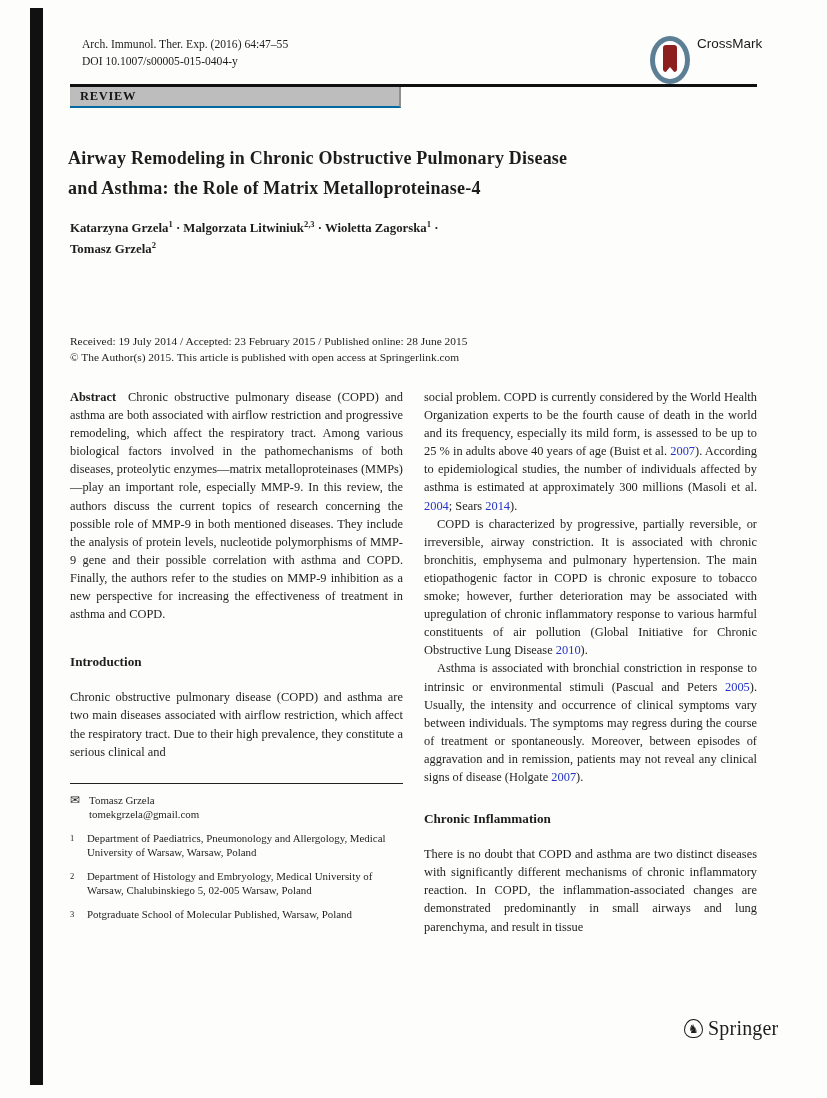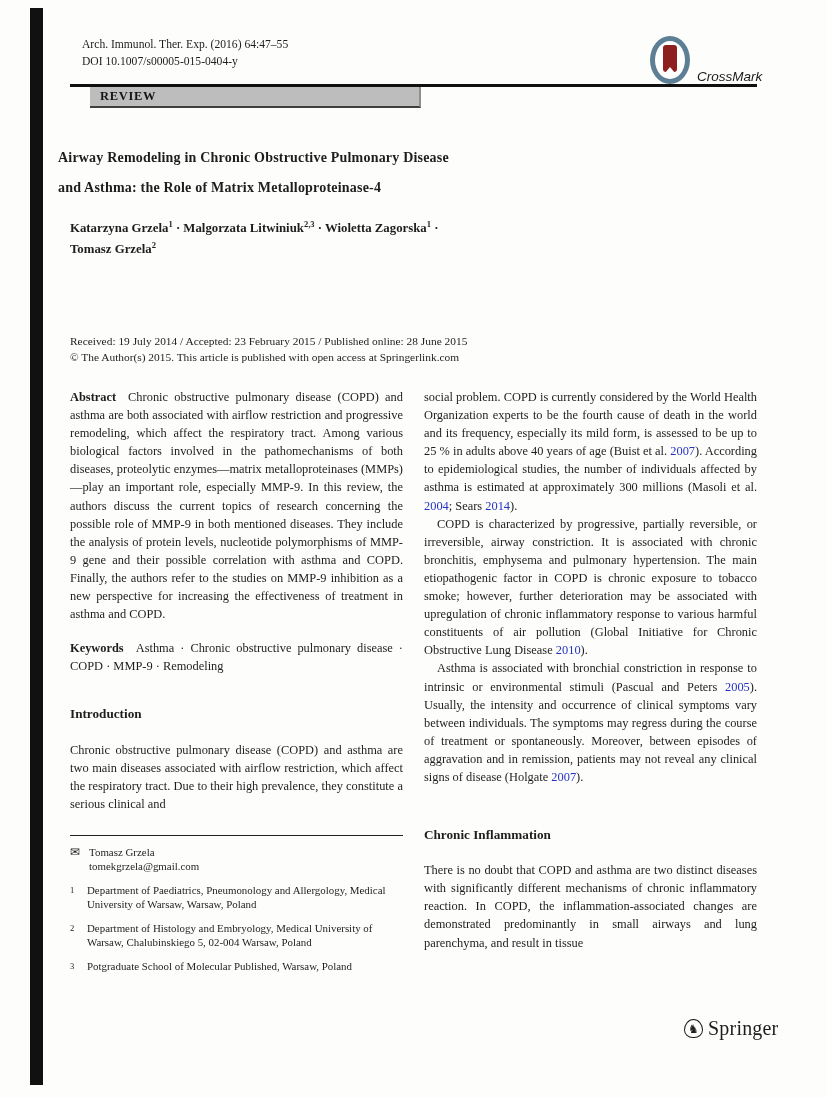--- a/index.html
+++ b/index.html
@@ -5,34 +5,34 @@
   html,body { margin:0; padding:0; background:#ffffff; }
   .page {
     position:relative; width:827px; height:1098px; overflow:hidden;
     background:#fdfdfc; color:var(--text-main,#1d1d1d);
     font-family:"Liberation Serif", serif;
   }
   .scan-bar { position:absolute; left:30px; top:8px; width:13px; height:1077px; background:#111; }
 
   .journal-block { position:absolute; left:82px; top:37px; font-size:11.6px; line-height:16.5px; }
 
-  .crossmark { position:absolute; left:650px; top:36px; display:flex; align-items:flex-end; gap:7px; cursor:pointer;font-style:italic; }
+  .crossmark { position:absolute; left:650px; top:36px; display:flex; align-items:flex-start; gap:7px; cursor:pointer; }
   .cm-oval { position:relative; width:30px; height:38px; border:5px solid var(--crossmark-ring,#5d7f96); border-radius:50%; background:#fff; }
   .cm-flag { position:absolute; left:8px; top:4px; width:14px; height:27px; background:var(--crossmark-red,#8e1f1f); border-radius:3px; }
   .cm-flag::after { content:""; position:absolute; left:2px; bottom:-1px;
     border-left:5px solid transparent; border-right:5px solid transparent; border-bottom:6px solid #fff; }
   .cm-label { font-family:"Liberation Sans", sans-serif; font-size:13.5px; color:#1a1a1a; }
 
   .top-rule { position:absolute; left:70px; top:84px; width:687px; height:2.5px; background:#101010; }
   .review-badge { position:absolute; left:70px; top:87px; width:331px; height:21px; box-sizing:border-box;
-    background:var(--review-bg,#bdbdbd); border-right:2px solid #8f8f8f; border-bottom:2px solid #404040;
+    background:var(--review-bg,#bdbdbd); border-right:2px solid #8f8f8f; border-bottom:2px solid #0369a1;
     display:flex; align-items:center; padding-left:10px;
-    font-weight:bold; font-size:12.5px; letter-spacing:0.7px; color:#151515;margin-left:20px; }
+    font-weight:bold; font-size:12.5px; letter-spacing:0.7px; color:#151515; }
 
-  .title { position:absolute; left:58px; top:143px; font-size:14px; font-weight:bold; line-height:30px; letter-spacing:0.2px; }
+  .title { position:absolute; left:68px; top:143px; font-size:18px; font-weight:bold; line-height:30px; letter-spacing:0.2px; }
   .authors { position:absolute; left:70px; top:216px; font-size:12.8px; font-weight:bold; line-height:17px; }
   .authors sup, .fn-item sup { font-size:8.5px; }
 
   .received { position:absolute; left:70px; top:334px; font-size:11.4px; line-height:15.5px; }
 
   .columns { position:absolute; left:70px; top:388px; width:687px; display:flex; gap:21px; }
   .col { width:333px; font-size:12.4px; line-height:18.1px; text-align:justify; }
   .para { margin:0; }
   .indent { text-indent:13px; }
   .label { font-weight:bold; margin-right:12px; }
@@ -90,21 +90,20 @@
   <div class="received">
     <div>Received: 19 July 2014 / Accepted: 23 February 2015 / Published online: 28 June 2015</div>
     <div>© The Author(s) 2015. This article is published with open access at Springerlink.com</div>
   </div>
 
   <div class="columns">
 
     <div class="col">
       <p class="para"><span class="label">Abstract</span><span>Chronic obstructive pulmonary disease (COPD) and asthma are both associated with airflow restriction and progressive remodeling, which affect the respiratory tract. Among various biological factors involved in the pathomechanisms of both diseases, proteolytic enzymes—matrix metalloproteinases (MMPs)—play an important role, especially MMP-9. In this review, the authors discuss the current topics of research concerning the possible role of MMP-9 in both mentioned diseases. They include the analysis of protein levels, nucleotide polymorphisms of MMP-9 gene and their possible correlation with asthma and COPD. Finally, the authors refer to the studies on MMP-9 inhibition as a new perspective for increasing the effectiveness of treatment in asthma and COPD.</span></p>
 
-      <p class="para keywords"><span class="label">Keywords</span><span>Asthma · Chronic obstructive pulmonary disease · COPD · MMP-9 · Remodeling</span></p>
 
       <div class="section-heading">Introduction</div>
 
       <p class="para after-heading">Chronic obstructive pulmonary disease (COPD) and asthma are two main diseases associated with airflow restriction, which affect the respiratory tract. Due to their high prevalence, they constitute a serious clinical and</p>
 
       <div class="fn-rule"></div>
 
       <div class="footnotes">
         <div class="fn-corr">
           <span class="envelope-icon">✉</span>
@@ -112,34 +111,34 @@
             <span>Tomasz Grzela</span><br>
             <span class="fn-email">tomekgrzela@gmail.com</span>
           </span>
         </div>
         <div class="fn-item">
           <sup>1</sup>
           <span>Department of Paediatrics, Pneumonology and Allergology, Medical University of Warsaw, Warsaw, Poland</span>
         </div>
         <div class="fn-item">
           <sup>2</sup>
-          <span>Department of Histology and Embryology, Medical University of Warsaw, Chalubinskiego 5, 02-004 Warsaw, Poland</span>
+          <span>Department of Histology and Embryology, Medical University of Warsaw, Chalubinskiego 5, 02-005 Warsaw, Poland</span>
         </div>
         <div class="fn-item">
           <sup>3</sup>
           <span>Potgraduate School of Molecular Published, Warsaw, Poland</span>
         </div>
       </div>
     </div>
 
     <div class="col">
       <p class="para"><span>social problem. COPD is currently considered by the World Health Organization experts to be the fourth cause of death in the world and its frequency, especially its mild form, is assessed to be up to 25 % in adults above 40 years of age (Buist et al. </span><span class="ref-link">2007</span><span>). According to epidemiological studies, the number of individuals affected by asthma is estimated at approximately 300 millions (Masoli et al. </span><span class="ref-link">2004</span><span>; Sears </span><span class="ref-link">2014</span><span>).</span></p>
       <p class="para indent"><span>COPD is characterized by progressive, partially reversible, or irreversible, airway constriction. It is associated with chronic bronchitis, emphysema and pulmonary hypertension. The main etiopathogenic factor in COPD is chronic exposure to tobacco smoke; however, further deterioration may be associated with upregulation of chronic inflammatory response to various harmful constituents of air pollution (Global Initiative for Chronic Obstructive Lung Disease </span><span class="ref-link">2010</span><span>).</span></p>
       <p class="para indent"><span>Asthma is associated with bronchial constriction in response to intrinsic or environmental stimuli (Pascual and Peters </span><span class="ref-link">2005</span><span>). Usually, the intensity and occurrence of clinical symptoms vary between individuals. The symptoms may regress during the course of treatment or spontaneously. Moreover, between episodes of aggravation and in remission, patients may not reveal any clinical signs of disease (Holgate </span><span class="ref-link">2007</span><span>).</span></p>
-      <div class="section-heading" style="margin-top:40px;">Chronic Inflammation</div>
+      <div class="section-heading" style="margin-top:24px;">Chronic Inflammation</div>
       <p class="para after-heading">There is no doubt that COPD and asthma are two distinct diseases with significantly different mechanisms of chronic inflammatory reaction. In COPD, the inflammation-associated changes are demonstrated predominantly in small airways and lung parenchyma, and result in tissue</p>
     </div>
 
   </div>
 
   <div class="springer">
     <span class="springer-icon">♞</span>
     <span class="springer-label">Springer</span>
   </div>
 

